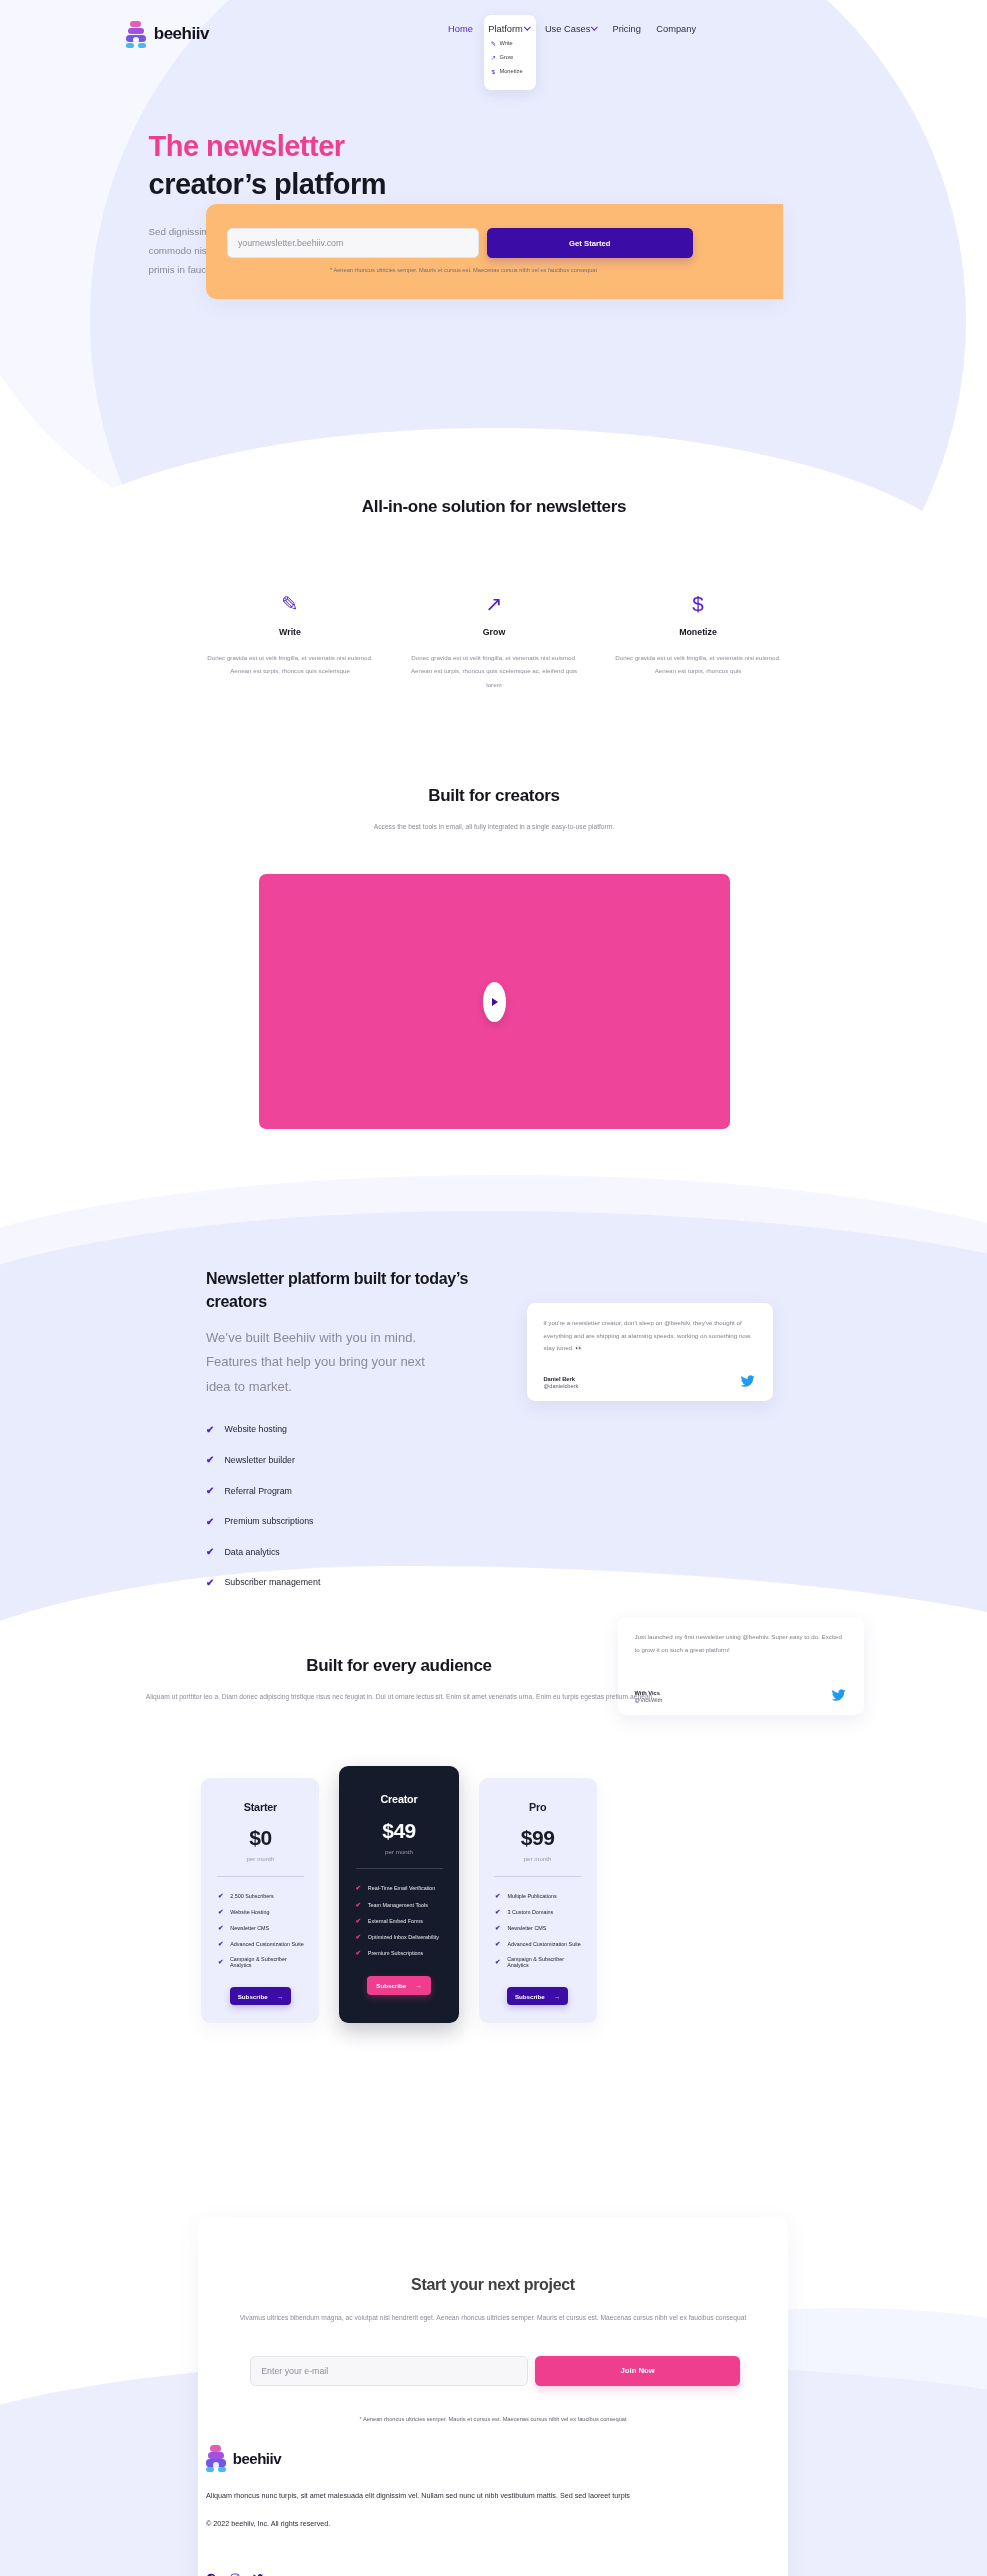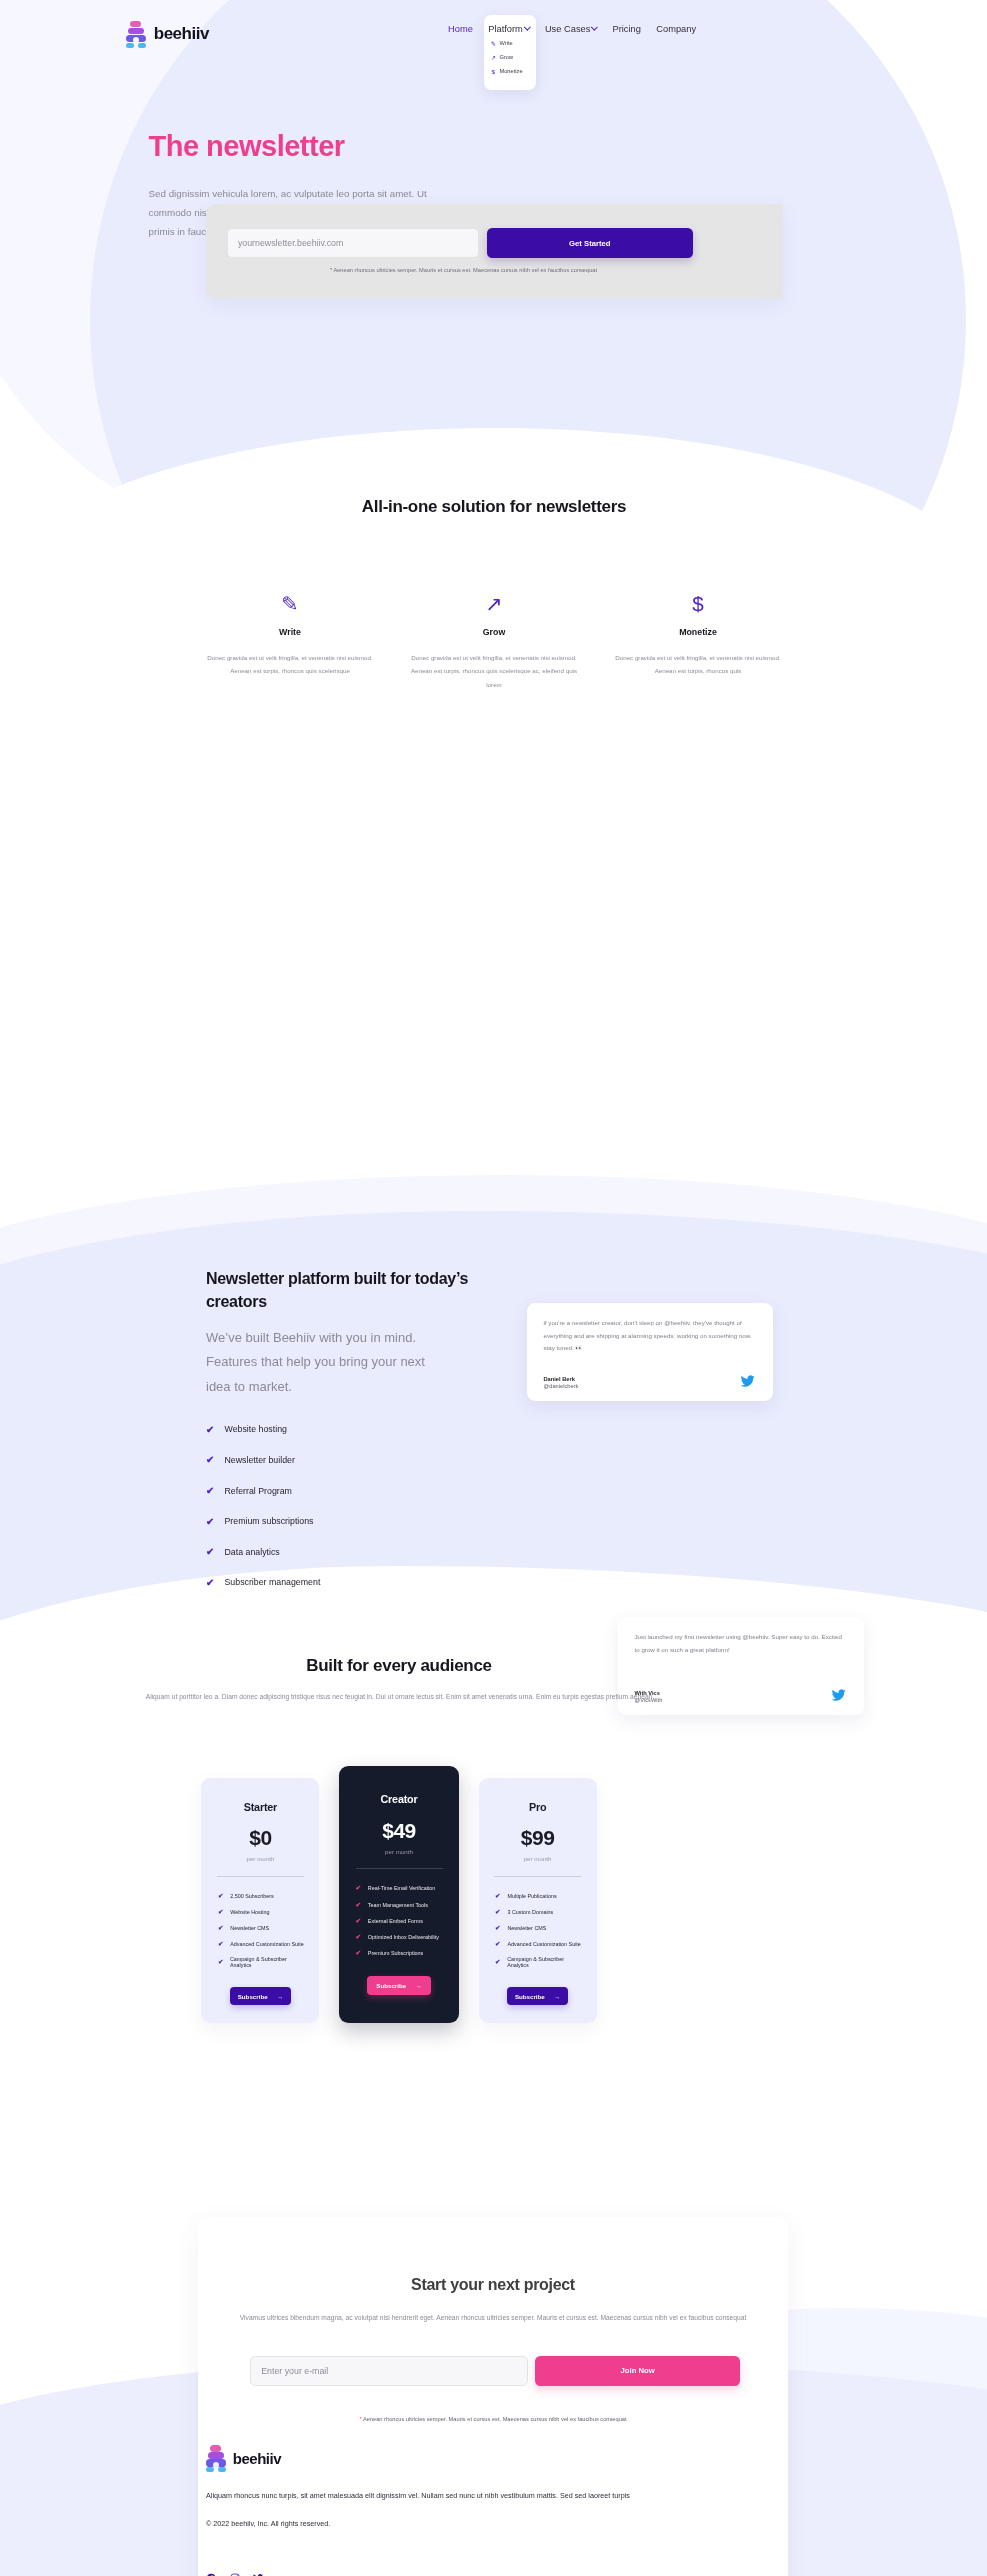--- a/index.html
+++ b/index.html
@@ -100,21 +100,21 @@
 
   
   .hero { position: absolute; left: 0; top: 129px; width: 988px; }
   .hero-inner { width: 737px; margin: 0 auto; padding-left: 23px; }
   .hero-title-1 { font-size: 29px; font-weight: 800; color: #ef3e8e; letter-spacing: -0.5px; line-height: 1.18; }
   .hero-title-2 { font-size: 29px; font-weight: 800; color: #17171f; letter-spacing: -0.5px; line-height: 1.18; margin-top: 4.1px;}
   .hero-sub { margin-top: 20.6px; font-size: 9.8px; line-height: 1.95; color: #8a8a96; max-width: 289px; }
 
   .hero-card {
     position: absolute; left: 206px; top: 204px; width: 577px; height: 95px;
-    background: #e5e5e5; border-radius: 10.3px 0 0 10.3px;
+    background: #fdba74; border-radius: 10.3px 0 0 10.3px;
     box-shadow: 0 5.2px 20.6px rgba(90,90,160,.07);
   }
   .hero-form { display: flex; gap: 8.2px; padding: 24px 0 0 20.6px; }
   .text-input {
     width: 252px; height: 30px; border: 0.5px solid #e3e3e8; border-radius: 5.2px;
     background: #f7f7f9; padding: 0 10.3px; font-size: 8.8px; color: #7b7b87;
     font-family: "Liberation Sans", sans-serif; outline: none;
   }
   .text-input::placeholder { color: #8d8d99; }
   .btn {
@@ -289,20 +289,21 @@
       </div>
       <div class="nav-item">
         <span>Company</span>
       </div>
     </nav>
   </header>
 
   <section class="hero content">
     <div class="hero-inner">
       <h1 class="hero-title-1">The newsletter</h1>
+      <h1 class="hero-title-2">creator’s platform</h1>
       <p class="hero-sub">Sed dignissim vehicula lorem, ac vulputate leo porta sit amet. Ut commodo nisl et sem sollicitudin gravida. Vestibulum ante ipsum primis in faucibus orci luctus et ultrices posuere cubilia curae</p>
     </div>
   </section>
 
   <div class="hero-card content">
     <div class="hero-form">
       <input class="text-input" type="text" placeholder="yournewsletter.beehiiv.com" style="">
       <button class="btn btn-primary">Get Started</button>
     </div>
     <div class="hero-note">* Aenean rhoncus ultricies semper. Mauris et cursus est. Maecenas cursus nibh vel ex faucibus consequat</div>
@@ -322,20 +323,29 @@
         <div class="feat-desc">Donec gravida est ut velit fringilla, et venenatis nisi euismod. Aenean est turpis, rhoncus quis scelerisque ac, eleifend quis lorem</div>
       </div>
       <div class="feature">
         <div class="feat-icon">$</div>
         <div class="feat-name">Monetize</div>
         <div class="feat-desc">Donec gravida est ut velit fringilla, et venenatis nisi euismod. Aenean est turpis, rhoncus quis</div>
       </div>
     </div>
   </section>
 
+  <section class="creators content">
+    <h2 class="sec-title">Built for creators</h2>
+    <p class="sec-sub">Access the best tools in email, all fully integrated in a single easy-to-use platform.</p>
+    <div class="video-box">
+      <div class="play-btn">
+        <span class="play-tri"></span>
+      </div>
+    </div>
+  </section>
 
   <section class="platform content">
     <div class="plat-left">
       <h2 class="plat-title">Newsletter platform built for today’s creators</h2>
       <p class="plat-sub">We’ve built Beehiiv with you in mind. Features that help you bring your next idea to market.</p>
       <div class="check-list">
         <div class="check-row">
           <span class="check">✔</span>
           <span class="check-label">Website hosting</span>
         </div>

